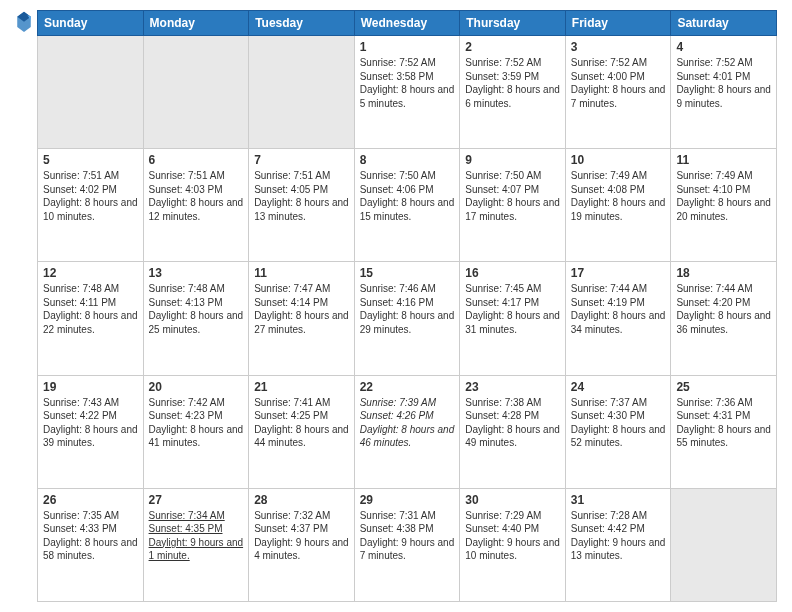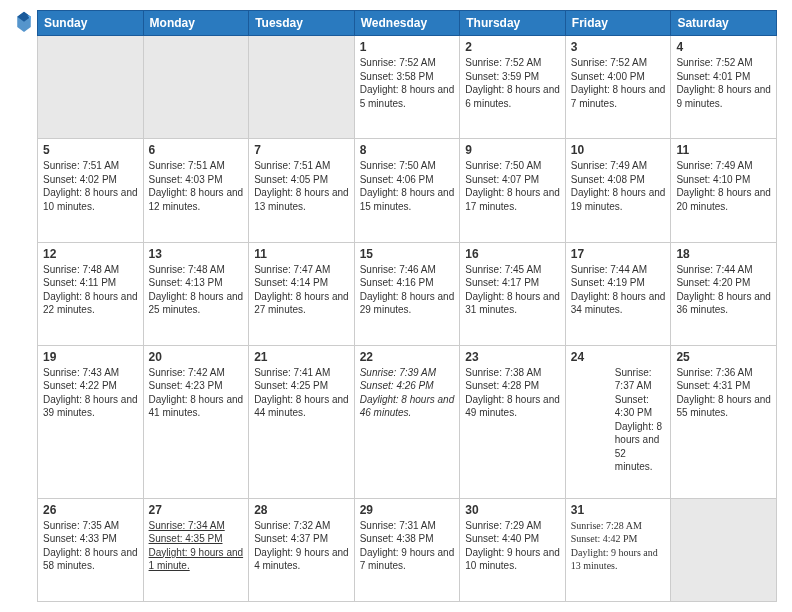--- a/index.html
+++ b/index.html
@@ -290,21 +290,21 @@
 Daylight: 8 hours and 46 minutes.</div>
           </td>
           <td>
             <span class="day-number">23</span>
             <div class="day-info" style="white-space: pre-line;">Sunrise: 7:38 AM
 Sunset: 4:28 PM
 Daylight: 8 hours and 49 minutes.</div>
           </td>
           <td>
             <span class="day-number">24</span>
-            <div class="day-info" style="white-space: pre-line; margin-left: 44px;">Sunrise: 7:37 AM
+            <div class="day-info" style="white-space: pre-line;">Sunrise: 7:37 AM
 Sunset: 4:30 PM
 Daylight: 8 hours and 52 minutes.</div>
           </td>
           <td>
             <span class="day-number">25</span>
             <div class="day-info" style="white-space: pre-line;">Sunrise: 7:36 AM
 Sunset: 4:31 PM
 Daylight: 8 hours and 55 minutes.</div>
           </td>
         </tr>
@@ -334,21 +334,21 @@
 Daylight: 9 hours and 7 minutes.</div>
           </td>
           <td>
             <span class="day-number">30</span>
             <div class="day-info" style="white-space: pre-line;">Sunrise: 7:29 AM
 Sunset: 4:40 PM
 Daylight: 9 hours and 10 minutes.</div>
           </td>
           <td>
             <span class="day-number">31</span>
-            <div class="day-info" style="white-space: pre-line; font-family: Liberation Serif, serif;">Sunrise: 7:28 AM
+            <div class="day-info" style="white-space: pre-line;">Sunrise: 7:28 AM
 Sunset: 4:42 PM
 Daylight: 9 hours and 13 minutes.</div>
           </td>
           <td class="empty"></td>
         </tr>
       </tbody>
   </table>
 </div>
 
 </body></html>

